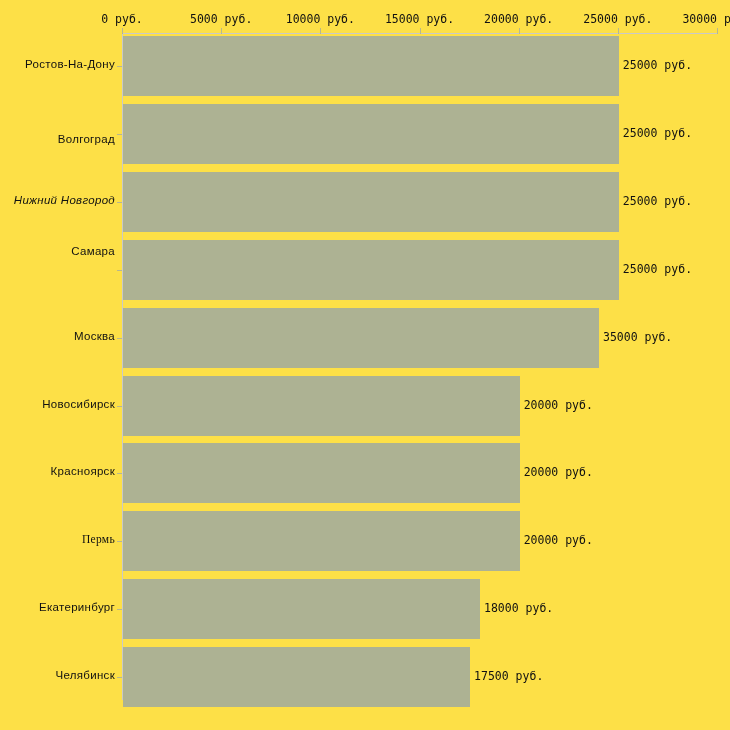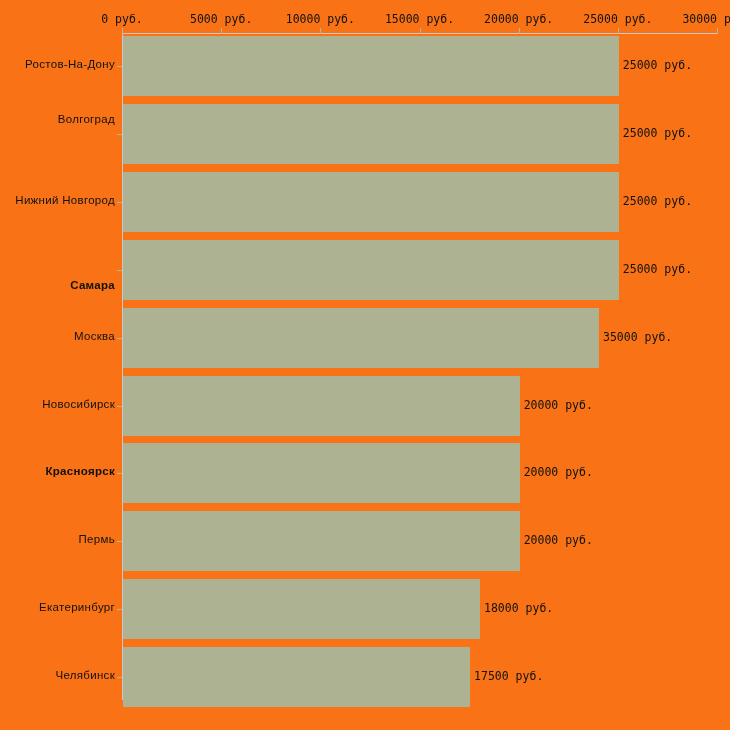--- a/index.html
+++ b/index.html
@@ -10,21 +10,21 @@
   body {
     width: 730px;
     height: 730px;
     font-family: "Liberation Sans", sans-serif;
     overflow: hidden;
   }
   #chart-root {
     position: relative;
     width: 730px;
     height: 730px;
-    background: #f97316;
+    background: #fde047;
   }
 
   
   .axis-top {
     position: absolute;
     left: 122px;
     top: 33px;
     width: 595px;
     height: 1px;
     background: #c9c9c9;
@@ -115,57 +115,57 @@
     </div>
   <div id="rows-layer">
       <div class="row">
         <div class="cat-tick" style="top: 66px;"></div>
         <div class="cat-label" style="top: 58px;">Ростов-На-Дону</div>
         <div class="bar" style="top: 36px; height: 60px; width: 495.833px; background: rgb(173, 178, 147);"></div>
         <div class="bar-value" style="left: 622.833px; top: 58px;">25000 руб.</div>
       </div>
       <div class="row">
         <div class="cat-tick" style="top: 134px;"></div>
-        <div class="cat-label" style="top: 113px;">Волгоград</div>
+        <div class="cat-label" style="top: 133px;">Волгоград</div>
         <div class="bar" style="top: 103.9px; height: 60px; width: 495.833px; background: rgb(173, 178, 147);"></div>
         <div class="bar-value" style="left: 622.833px; top: 125.9px;">25000 руб.</div>
       </div>
       <div class="row">
         <div class="cat-tick" style="top: 202px;"></div>
-        <div class="cat-label" style="top: 193.8px;">Нижний Новгород</div>
+        <div class="cat-label" style="top: 193.8px; font-style: italic;">Нижний Новгород</div>
         <div class="bar" style="top: 171.8px; height: 60px; width: 495.833px; background: rgb(173, 178, 147);"></div>
         <div class="bar-value" style="left: 622.833px; top: 193.8px;">25000 руб.</div>
       </div>
       <div class="row">
         <div class="cat-tick" style="top: 270px;"></div>
-        <div class="cat-label" style="top: 279px; font-weight: bold;">Самара</div>
+        <div class="cat-label" style="top: 245px;">Самара</div>
         <div class="bar" style="top: 239.7px; height: 60px; width: 495.833px; background: rgb(173, 178, 147);"></div>
         <div class="bar-value" style="left: 622.833px; top: 261.7px;">25000 руб.</div>
       </div>
       <div class="row">
         <div class="cat-tick" style="top: 338px;"></div>
         <div class="cat-label" style="top: 329.6px;">Москва</div>
         <div class="bar" style="top: 307.6px; height: 60px; width: 476px; background: rgb(173, 178, 147);"></div>
         <div class="bar-value" style="left: 603px; top: 329.6px;">35000 руб.</div>
       </div>
       <div class="row">
         <div class="cat-tick" style="top: 406px;"></div>
         <div class="cat-label" style="top: 397.5px;">Новосибирск</div>
         <div class="bar" style="top: 375.5px; height: 60px; width: 396.667px; background: rgb(173, 178, 147);"></div>
         <div class="bar-value" style="left: 523.667px; top: 397.5px;">20000 руб.</div>
       </div>
       <div class="row">
         <div class="cat-tick" style="top: 473px;"></div>
-        <div class="cat-label" style="top: 465.4px; font-weight: bold;">Красноярск</div>
+        <div class="cat-label" style="top: 465.4px;">Красноярск</div>
         <div class="bar" style="top: 443.4px; height: 60px; width: 396.667px; background: rgb(173, 178, 147);"></div>
         <div class="bar-value" style="left: 523.667px; top: 465.4px;">20000 руб.</div>
       </div>
       <div class="row">
         <div class="cat-tick" style="top: 541px;"></div>
-        <div class="cat-label" style="top: 533.3px;">Пермь</div>
+        <div class="cat-label" style="top: 533.3px; font-family: Liberation Serif, serif;">Пермь</div>
         <div class="bar" style="top: 511.3px; height: 60px; width: 396.667px; background: rgb(173, 178, 147);"></div>
         <div class="bar-value" style="left: 523.667px; top: 533.3px;">20000 руб.</div>
       </div>
       <div class="row">
         <div class="cat-tick" style="top: 609px;"></div>
         <div class="cat-label" style="top: 601.2px; padding-left: 17px;">Екатеринбург</div>
         <div class="bar" style="top: 579.2px; height: 60px; width: 357px; background: rgb(173, 178, 147);"></div>
         <div class="bar-value" style="left: 484px; top: 601.2px; text-align: center;">18000 руб.</div>
       </div>
       <div class="row">

